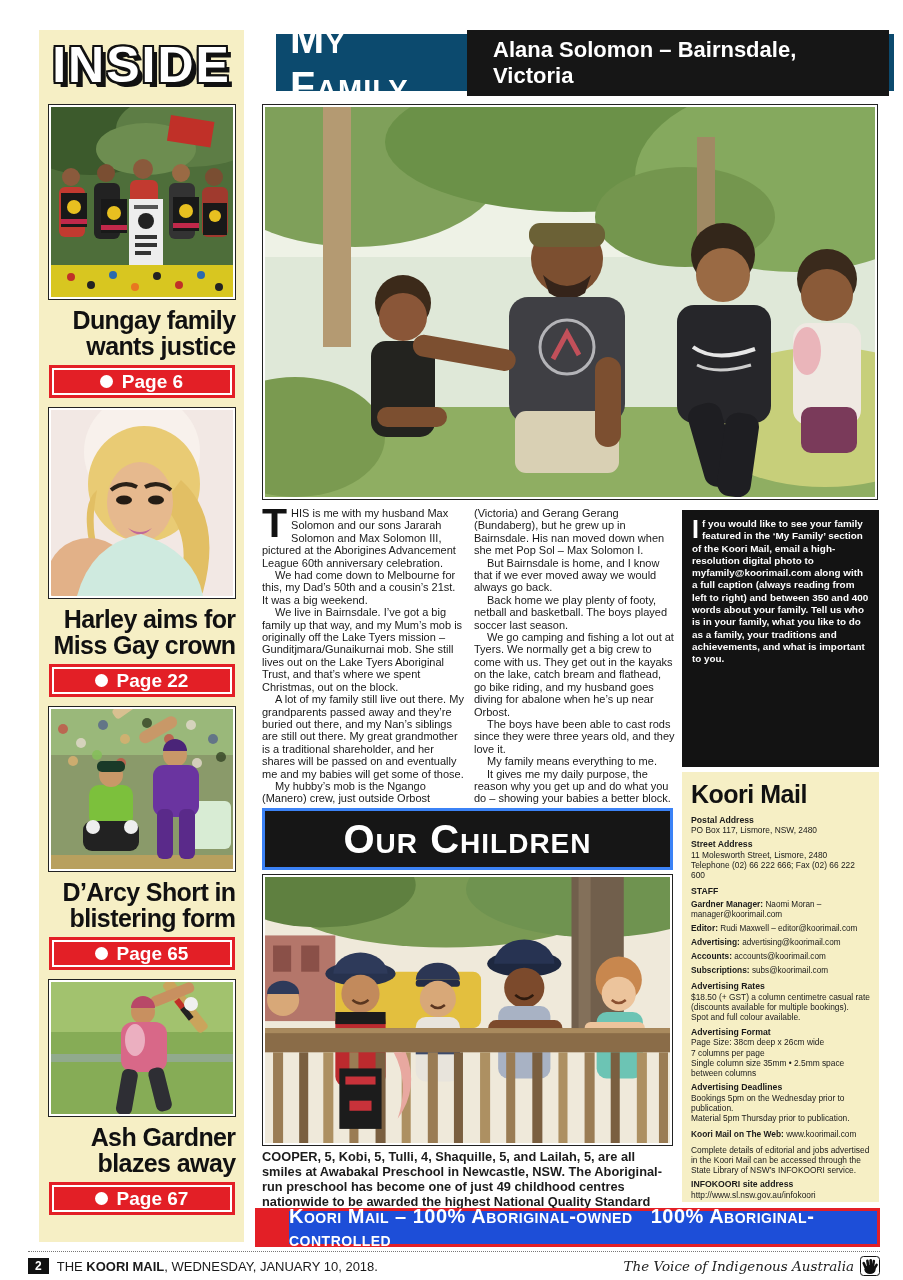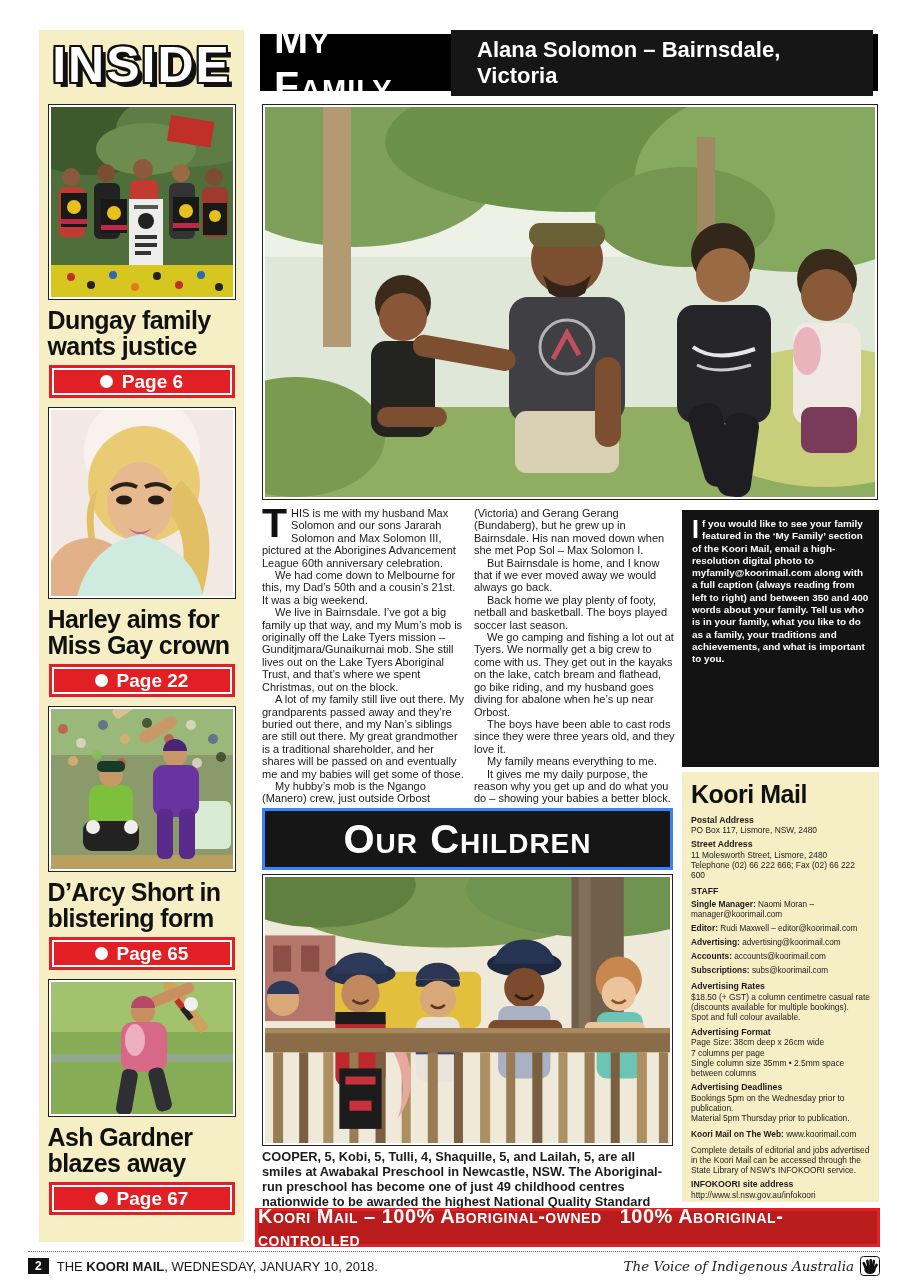--- a/index.html
+++ b/index.html
@@ -8,30 +8,30 @@
 
   
   .sidebar{position:absolute;left:28px;top:30px;width:205px;height:1212px;
            background:#f6efc5;display:flex;flex-direction:column;align-items:center;margin-left:11px;}
   .inside-title{font-size:50px;font-weight:900;letter-spacing:2px;color:#fff;margin:6px 0 10px;
     text-shadow:-2px -2px 0 #111,2px -2px 0 #111,-2px 2px 0 #111,2px 2px 0 #111,
                 -2px 0 0 #111,2px 0 0 #111,0 -2px 0 #111,0 2px 0 #111,5px 5px 0 #111;}
   .teaser{width:188px;display:flex;flex-direction:column;align-items:stretch;}
   .tphoto{background:#fff;border:1px solid #222;padding:2px;}
   .tphoto svg{display:block;width:100%;}
-  .theadline{font-size:25px;font-weight:700;line-height:1.04;text-align:left;
+  .theadline{font-size:25px;font-weight:700;line-height:1.04;text-align:right;
              letter-spacing:-0.6px;color:#111;margin:7px 0 6px;}
   .pagebox{background:#e31f26;padding:3px;margin:0 1px 9px;}
   .pagebox-in{border:2px solid #fff;display:flex;align-items:center;justify-content:center;
               gap:9px;height:23px;}
   .pagedot{width:13px;height:13px;border-radius:50%;background:#fff;}
   .pagelabel{color:#fff;font-weight:700;font-size:19px;}
 
   
-  .mf-banner{position:absolute;left:260px;top:34px;width:618px;height:57px;background:#000000;
+  .mf-banner{position:absolute;left:276px;top:34px;width:618px;height:57px;background:#0c4a6e;
              display:flex;align-items:center;padding:0;box-sizing:border-box;}
   .mf-title{font-variant:small-caps;font-weight:700;font-size:41px;color:#fff;
             letter-spacing:1px;margin-left:14px;}
   .mf-sub{margin-left:auto;margin-right:5px;background:#161616;color:#fff;font-weight:700;
           font-size:22px;padding:7px 26px;}
   .family-photo{position:absolute;left:262px;top:104px;width:616px;height:396px;
                 background:#fff;border:1px solid #222;box-sizing:border-box;padding:2px;}
   .family-photo svg{display:block;width:100%;height:100%;}
 
   
@@ -66,21 +66,21 @@
   .oc-title{font-variant:small-caps;font-weight:700;font-size:40px;color:#fff;letter-spacing:1px;}
   .children-photo{position:absolute;left:262px;top:874px;width:411px;height:272px;background:#fff;
                   border:1px solid #222;box-sizing:border-box;padding:2px;}
   .children-photo svg{display:block;width:100%;height:100%;}
   .children-caption{position:absolute;left:262px;top:1150px;width:411px;font-weight:700;
                     font-size:12.8px;line-height:1.16;color:#1c1c1c;}
 
   
   .bottom-banner{position:absolute;left:255px;top:1208px;width:625px;height:39px;background:#e31f26;
                  box-sizing:border-box;padding:3px;}
-  .bottom-banner-in{background:#b91c1c;height:100%;display:flex;align-items:center;justify-content:center;}
+  .bottom-banner-in{background:#1d4ed8;height:100%;display:flex;align-items:center;justify-content:center;margin-left:31px;}
   .bottom-banner-text{font-variant:small-caps;font-weight:700;font-size:20px;color:#fff;letter-spacing:0.5px;}
 
   
   .page-footer{position:absolute;left:28px;top:1251px;width:852px;border-top:1px dotted #777;
                padding-top:4px;display:flex;align-items:center;font-size:13px;}
   .pnum{background:#111;color:#fff;font-weight:700;font-size:12px;padding:1px 7px;margin-right:8px;}
   .fleft b{font-weight:700;}
   .fright{margin-left:auto;display:flex;align-items:center;gap:6px;
           font-family:"DejaVu Serif",serif;font-style:italic;font-size:13.5px;color:#222;}
 </style>
@@ -330,21 +330,21 @@
   </div>
 
   <div class="koori-panel">
     <div class="kp-title">Koori Mail</div>
     <div class="kgroup">Postal Address</div>
     <div class="kval">PO Box 117, Lismore, NSW, 2480</div>
     <div class="kgroup">Street Address</div>
     <div class="kval">11 Molesworth Street, Lismore, 2480</div>
     <div class="kval">Telephone (02) 66 222 666;  Fax (02) 66 222 600</div>
     <div class="kgroup ksp">STAFF</div>
-    <div class="kline"><b>Single Manager:</b> <span>Naomi Moran – manager@koorimail.com</span></div>
+    <div class="kline"><b>Gardner Manager:</b> <span>Naomi Moran – manager@koorimail.com</span></div>
     <div class="kline"><b>Editor:</b> <span>Rudi Maxwell – editor@koorimail.com</span></div>
     <div class="kline"><b>Advertising:</b> <span>advertising@koorimail.com</span></div>
     <div class="kline"><b>Accounts:</b> <span>accounts@koorimail.com</span></div>
     <div class="kline"><b>Subscriptions:</b> <span>subs@koorimail.com</span></div>
     <div class="kgroup ksp">Advertising Rates</div>
     <div class="kval">$18.50 (+ GST) a column centimetre casual rate (discounts available for multiple bookings).</div>
     <div class="kval">Spot and full colour available.</div>
     <div class="kgroup">Advertising Format</div>
     <div class="kval">Page Size: 38cm deep x 26cm wide</div>
     <div class="kval">7 columns per page</div>

